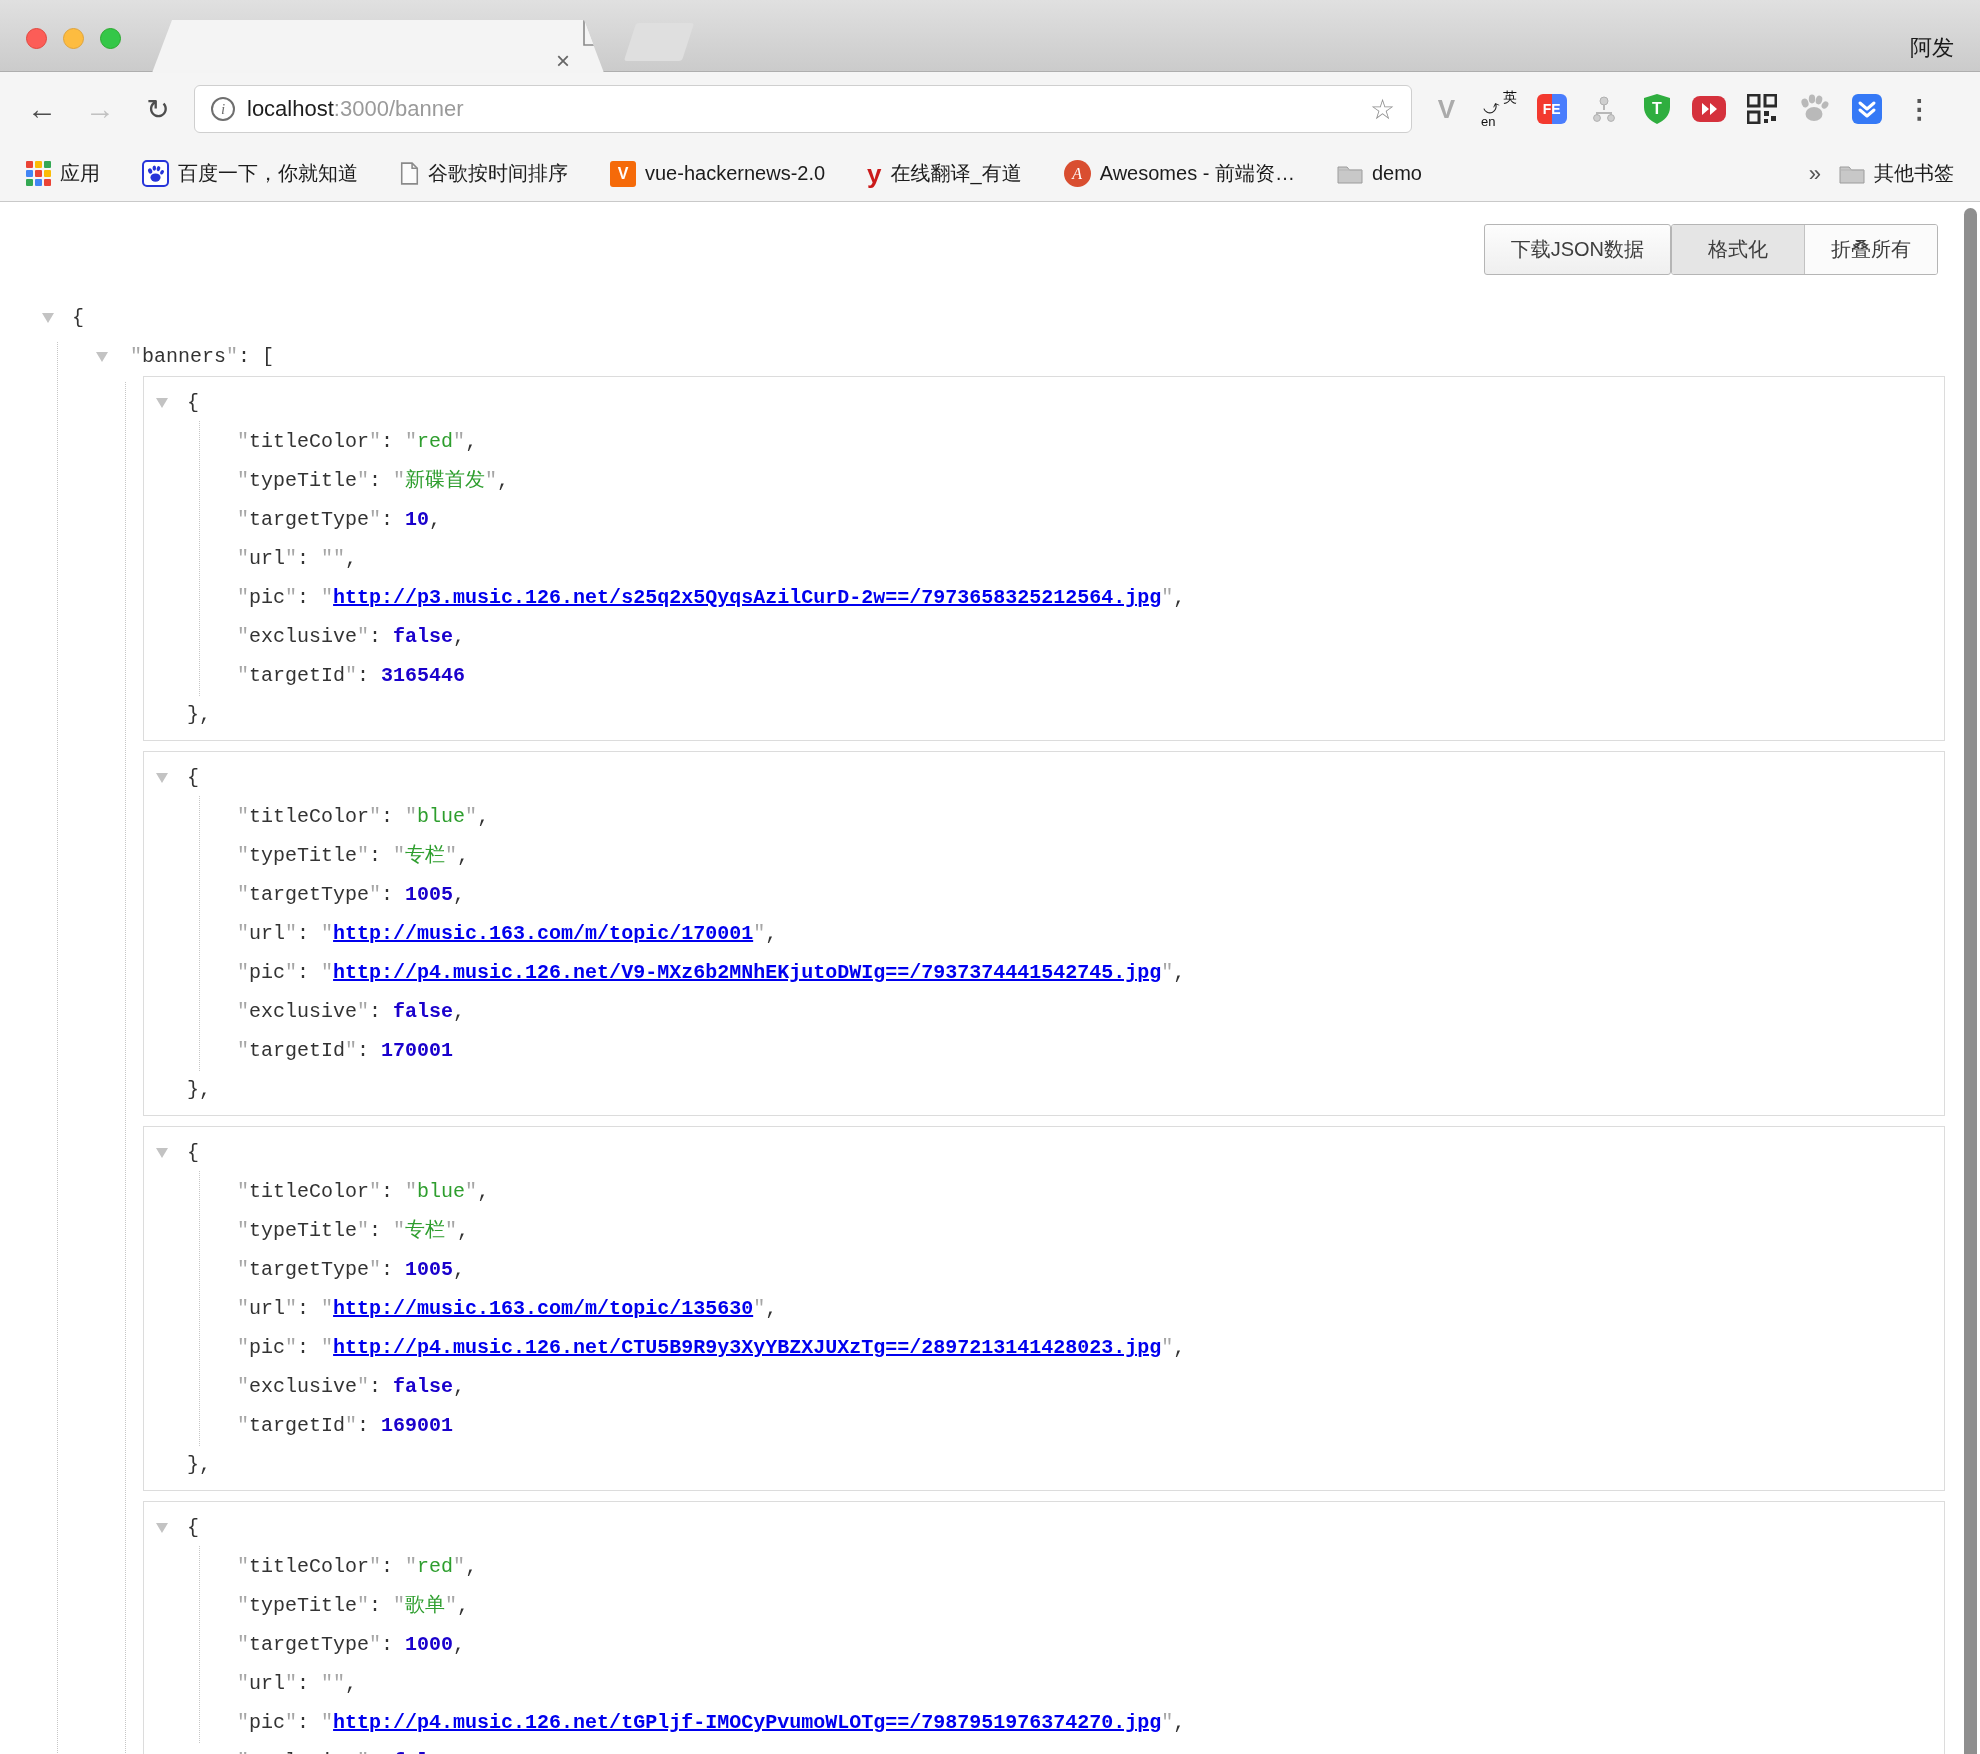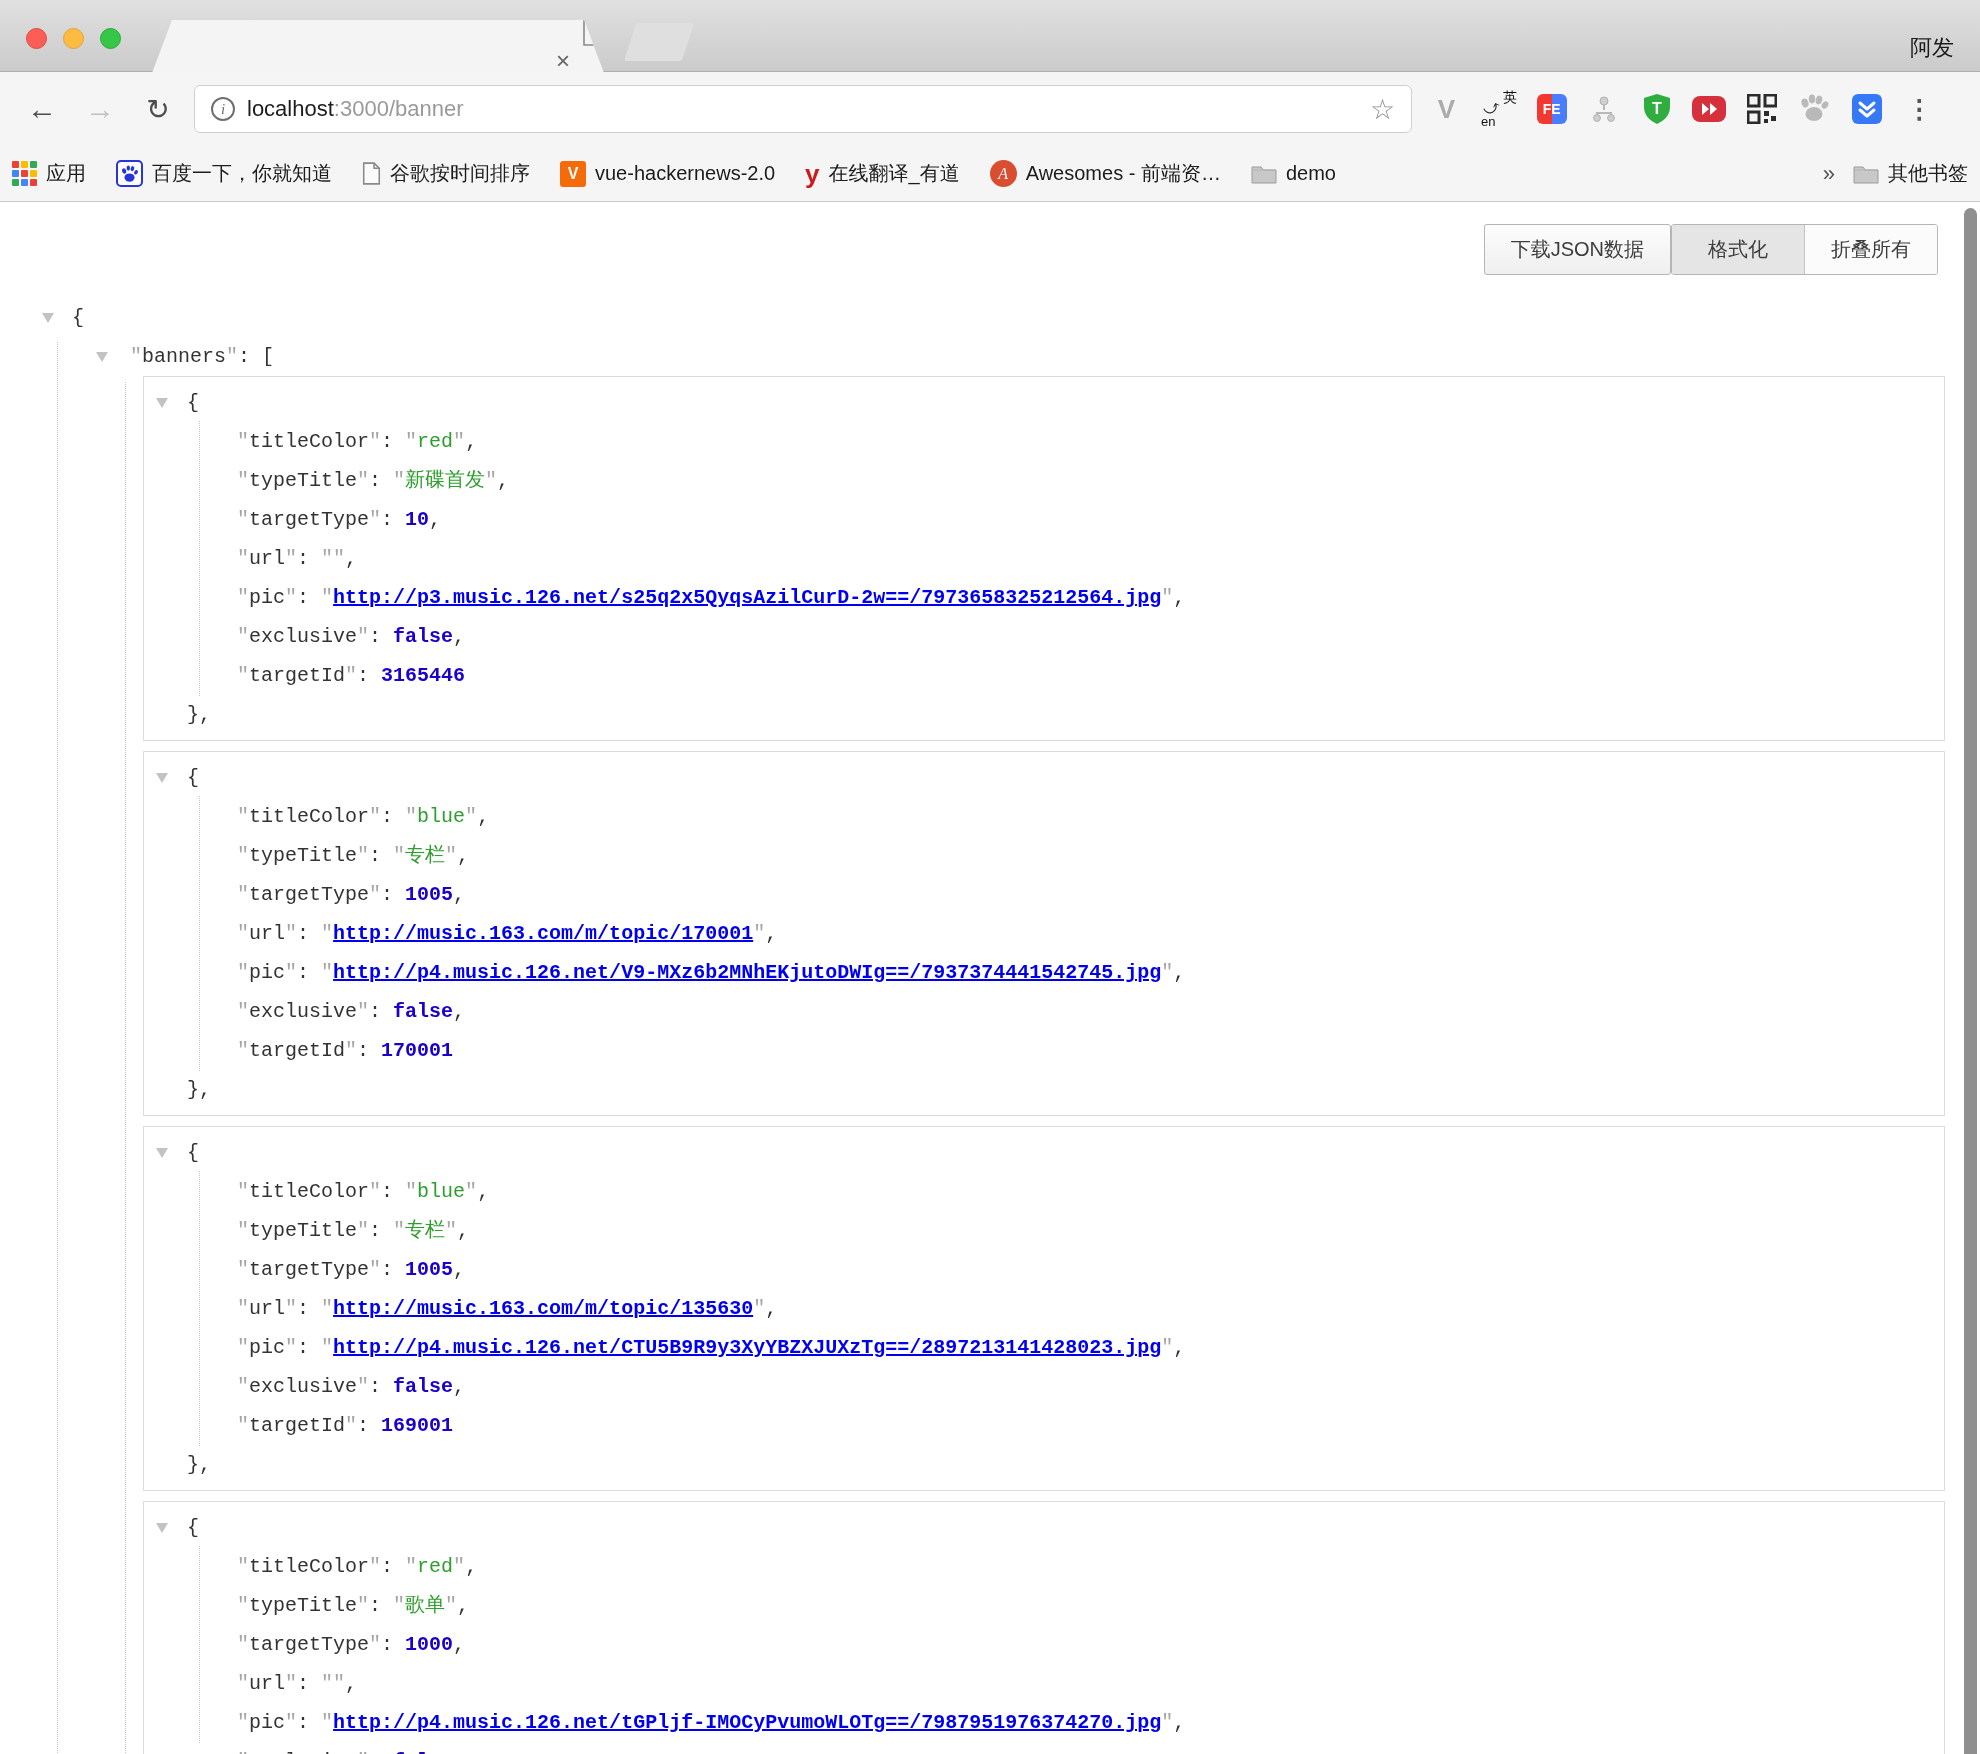--- a/index.html
+++ b/index.html
@@ -47,21 +47,21 @@
   .tr-arrow { position:absolute; top:8px; left:2px; font-size:16px; color:#222; transform:rotate(-20deg); }
   .ext-fe { width:30px; height:30px; border-radius:6px; color:#fff; font-weight:bold; font-size:14px;
     display:flex; align-items:center; justify-content:center;
     background:linear-gradient(90deg,#f3392f 50%,#4a7dfd 50%); }
   .ext-menu { font-size:26px; color:#555; font-weight:bold; letter-spacing:0; }
   .xl-box { width:30px; height:30px; border-radius:6px; background:#3579f6;
     display:flex; align-items:center; justify-content:center; }
 
   
   .bookmarks { height:56px; background:#f5f5f5; border-bottom:1px solid #c9c9c9;
-    display:flex; align-items:center; padding:0 12px; gap:30px; }
+    display:flex; align-items:center; padding:0 26px; gap:42px; }
   .bm { display:flex; align-items:center; gap:9px; font-size:20px; color:#1c1c1c; white-space:nowrap; }
   .apps-grid { display:grid; grid-template-columns:repeat(3,7px); grid-auto-rows:7px; gap:2px; }
   .apps-grid i { border-radius:1px; display:block; }
   .baidu-box { width:27px; height:27px; border:2px solid #2735d9; border-radius:5px; background:#fff;
     display:flex; align-items:center; justify-content:center; }
   .vue-box { width:26px; height:26px; background:#f56a09; border-radius:3px; color:#fff;
     font-weight:bold; font-size:16px; display:flex; align-items:center; justify-content:center; }
   .yd { color:#cb1b1b; font-weight:bold; font-size:26px; line-height:1; }
   .aw { width:27px; height:27px; border-radius:50%; background:#d94e30; color:#fff;
     font-family:"Liberation Serif",serif; font-style:italic; font-size:16px;

